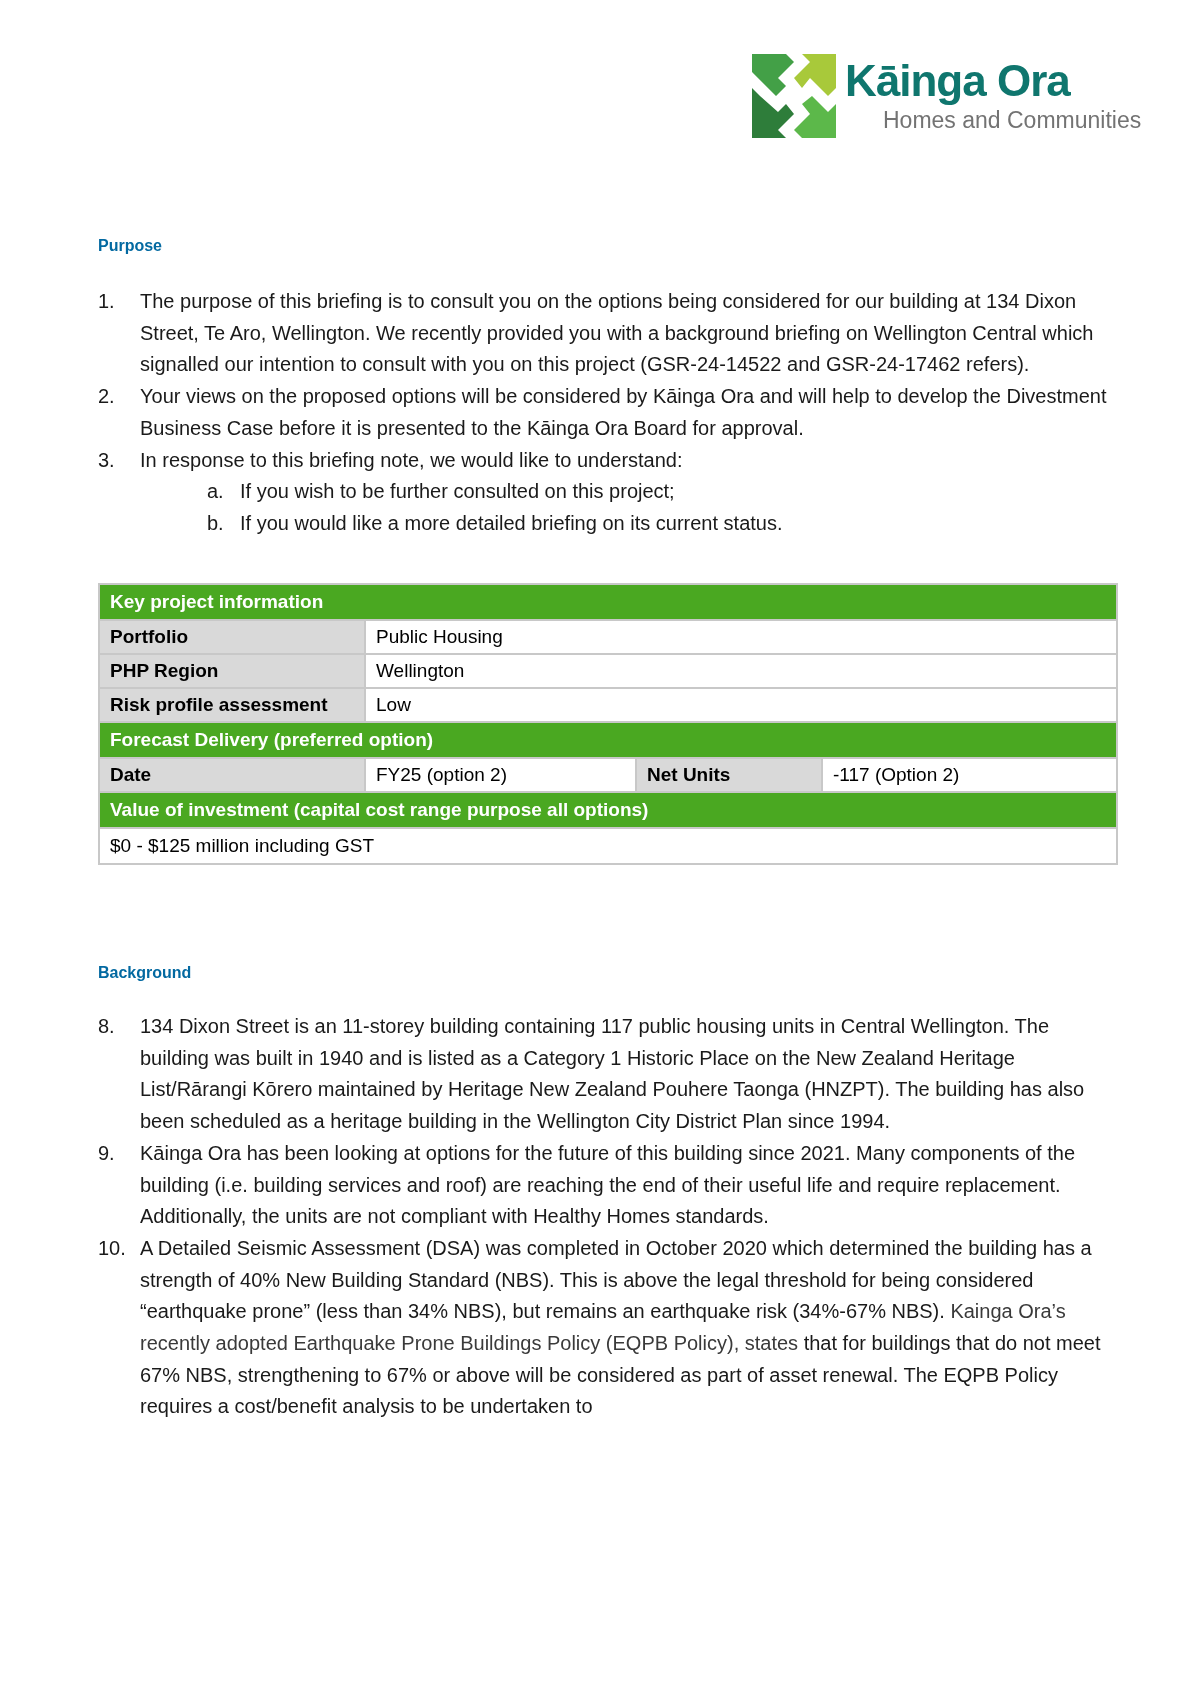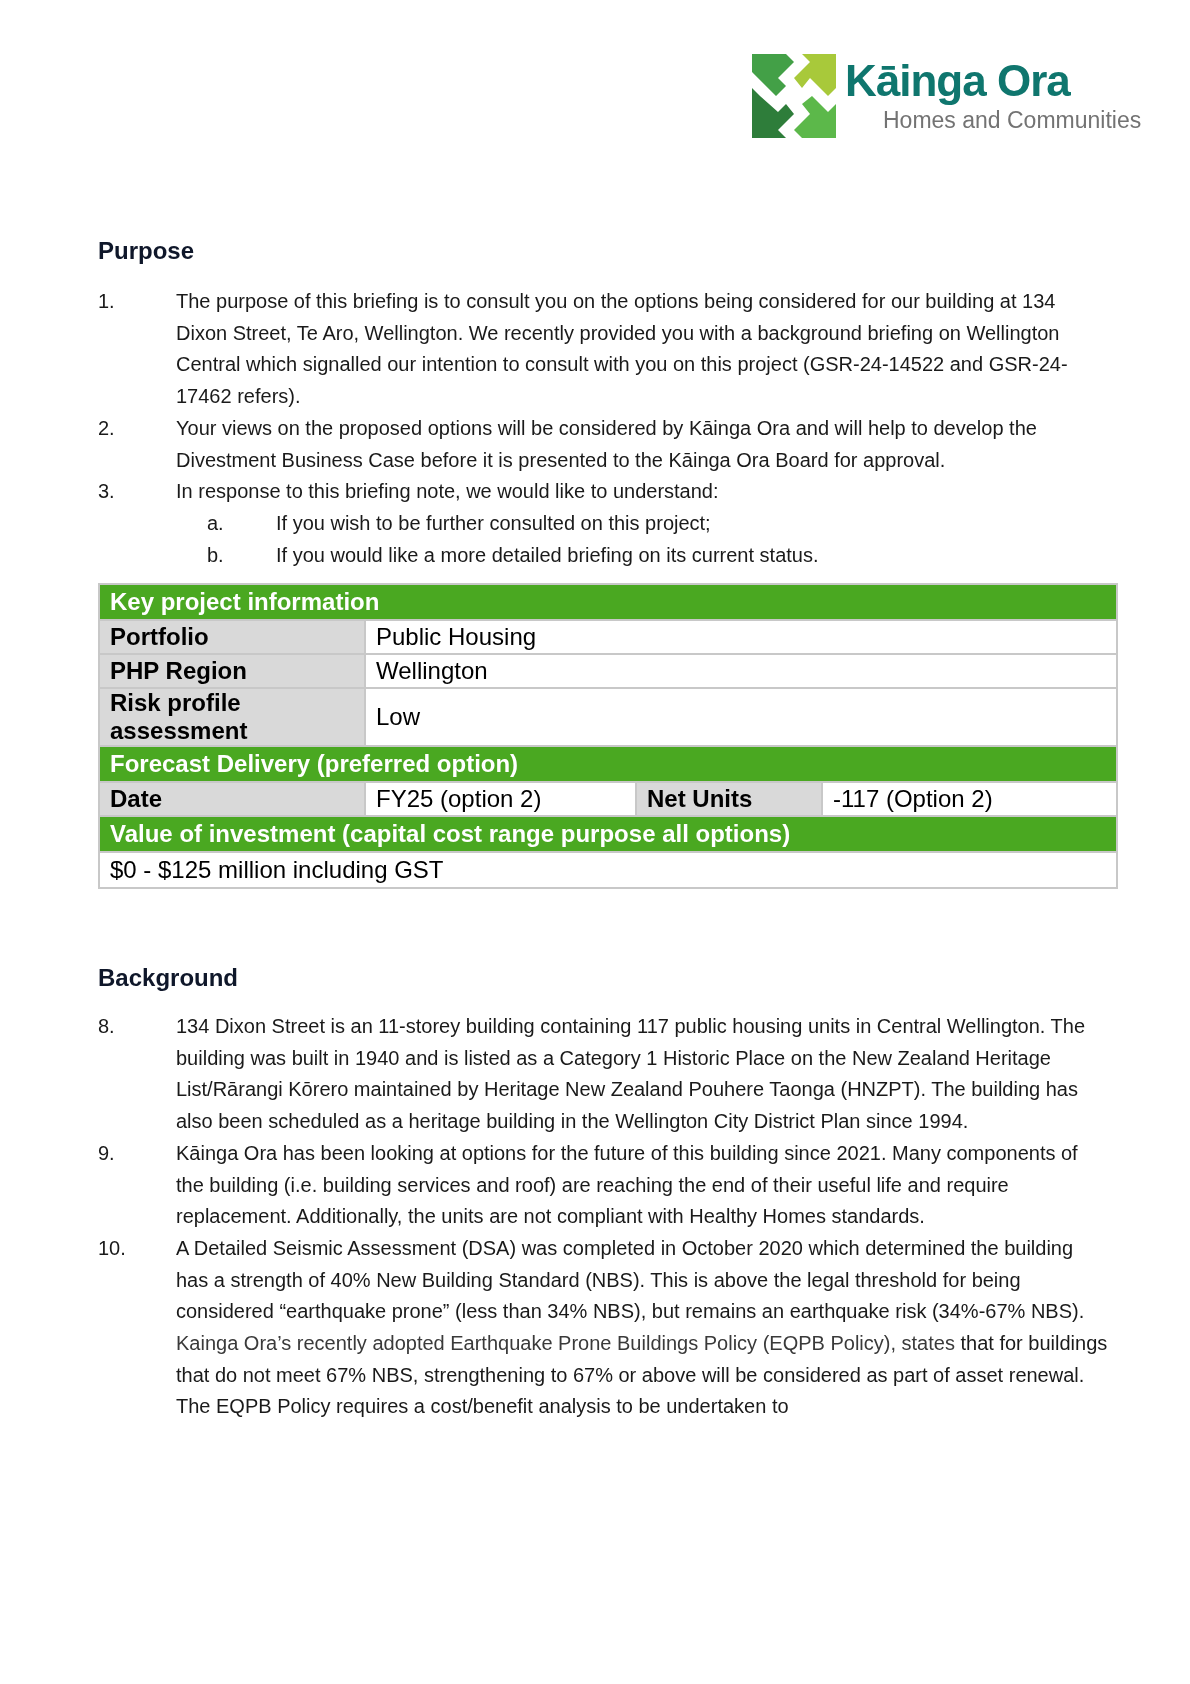--- a/index.html
+++ b/index.html
@@ -4,29 +4,29 @@
 <style>
   html, body { margin: 0; padding: 0; background: #ffffff; }
   body { width: 1190px; height: 1684px; position: relative; overflow: hidden;
          font-family: "Liberation Sans", "DejaVu Sans", sans-serif; color: #1a1a1a; }
   .logo { position: absolute; left: 752px; top: 54px; width: 340px; height: 84px; }
   .logo-mark { position: absolute; left: 0; top: 0; width: 84px; height: 84px; }
   .logo-title { position: absolute; left: 93px; top: 2px; font-size: 44px; font-weight: 700;
                 color: #0f766e; letter-spacing: -1px; line-height: 50px; white-space: nowrap; }
   .logo-sub { position: absolute; left: 95px; top: 54px; font-size: 23px; color: #737373;
               line-height: 24px; white-space: nowrap; margin-left: 36px; }
-  .heading { position: absolute; left: 98px; font-size: 24px; font-weight: 700; color: #0f172a; }
+  .heading { position: absolute; left: 98px; font-size: 16px; font-weight: 700; color: #0369a1; }
   .list { position: absolute; left: 98px; width: 1010px; font-size: 20px; line-height: 31.7px; }
   .item { display: flex; }
   .num { width: 42px; flex: none; }
-  .txt { flex: 1; margin-left: 36px; }
+  .txt { flex: 1; }
   .sub { display: flex; padding-left: 109px; }
   .subnum { width: 33px; flex: none; }
   table.kpi { position: absolute; left: 98px; top: 583px; width: 1020px; border-collapse: collapse;
-              font-size: 24px; }
+              font-size: 19px; }
   table.kpi td { border: 2px solid #c8c8c8; padding: 0 10px; height: 32px; }
   table.kpi td.hdr { background: #4aa821; color: #ffffff; font-weight: 700; height: 34px; }
   table.kpi td.lbl { background: #d9d9d9; font-weight: 700; color: #000; margin-left: 9px; }
   table.kpi td.val { background: #ffffff; color: #000; border-radius: 9px; }
   .mut { color: #3a3a3a; }
 </style>
 </head>
 <body>
 
 <div class="logo">

